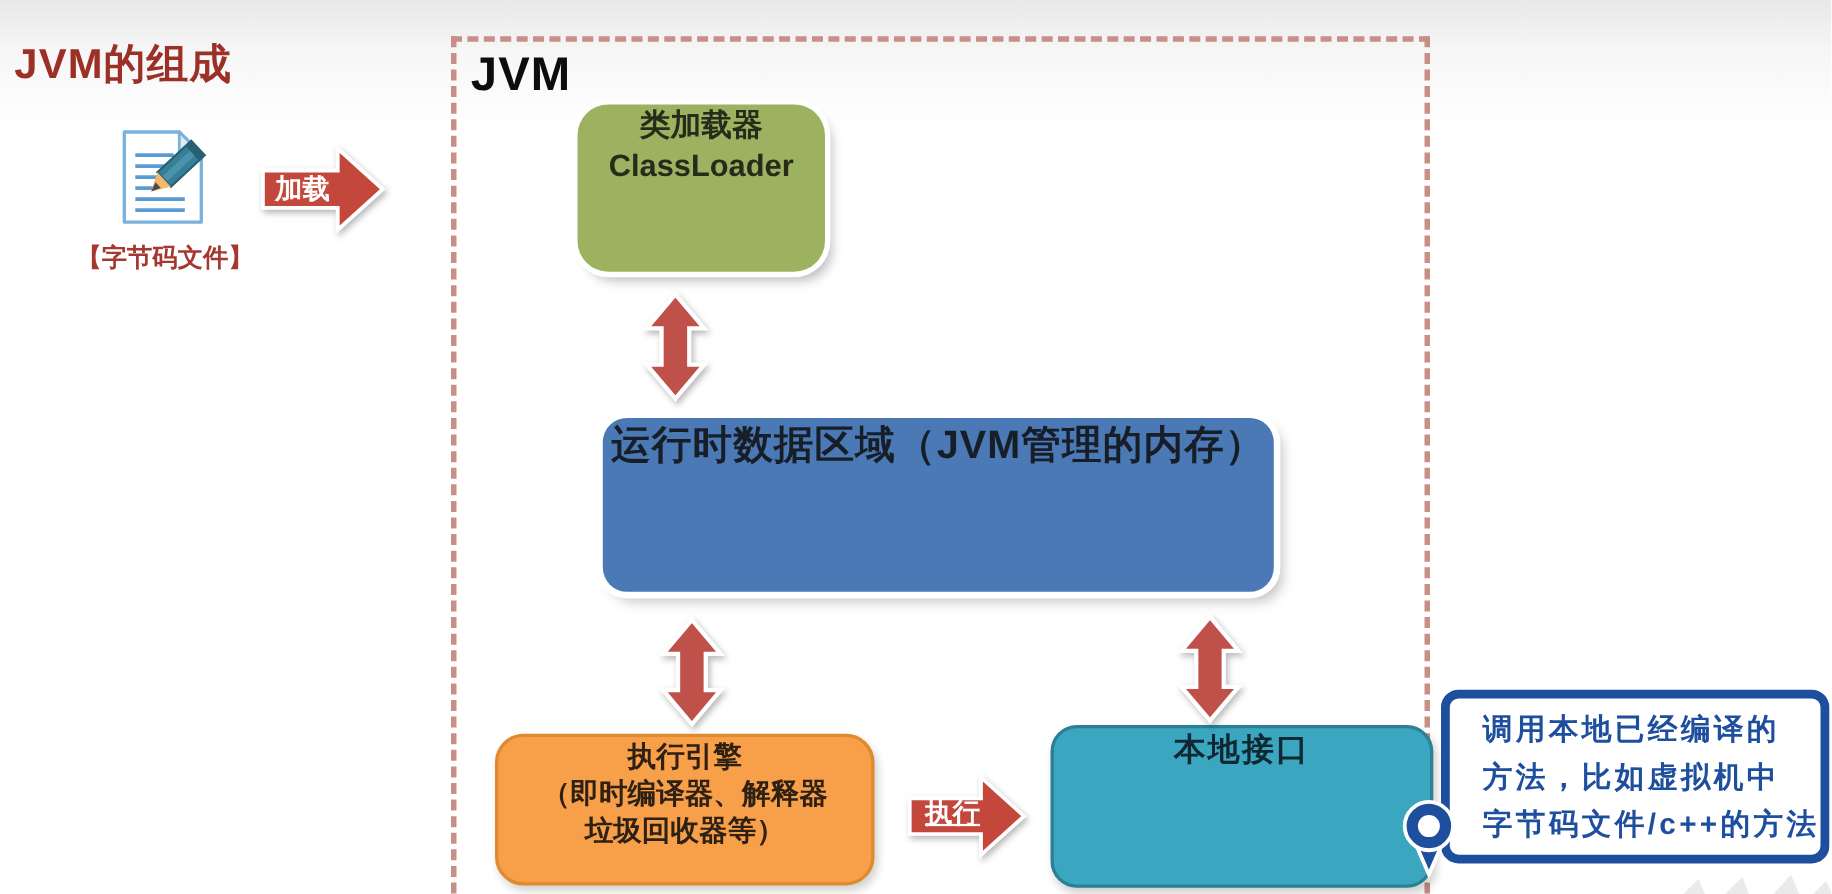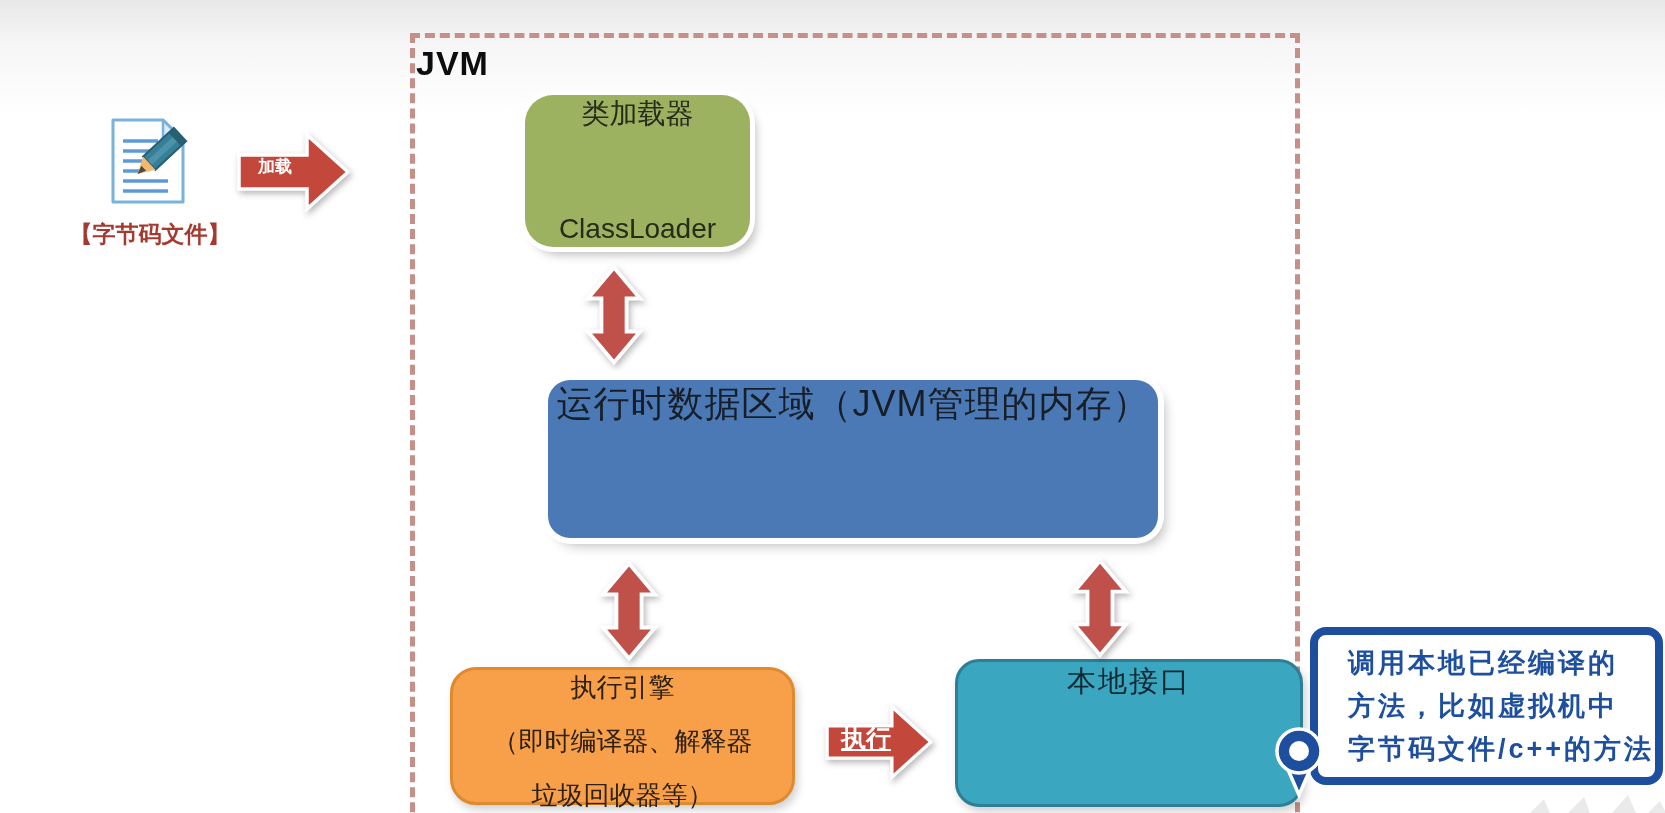--- a/index.html
+++ b/index.html
@@ -7,50 +7,51 @@
   #slide{
     position:relative;width:1665px;height:813px;overflow:hidden;
     background:linear-gradient(180deg,#e8e8e8 0px,#f6f6f6 45px,#ffffff 115px);
   }
   .abs{position:absolute;}
   
   .page-title{left:13px;top:33px;font-size:38px;font-weight:600;color:#9c2f26;letter-spacing:1px;}
   .bytecode-label{left:55px;top:219px;width:190px;text-align:center;font-size:23px;font-weight:600;color:#a5392f;}
   
   .jvm-dashed{left:410px;top:33px;width:890px;height:900px;border:5px dashed #c68f88;box-sizing:border-box;z-index:1;}
-  .jvm-label{left:416px;top:44px;font-size:34px;font-weight:800;color:#0d0d0d;z-index:2;letter-spacing:1px;}
+  .jvm-label{left:428px;top:44px;font-size:43px;font-weight:800;color:#0d0d0d;z-index:2;letter-spacing:1px;}
   
-  .box{display:flex;flex-direction:column;align-items:center;justify-content:space-between;
-       text-align:center;font-weight:normal;box-sizing:border-box;z-index:2;}
+  .box{display:flex;flex-direction:column;align-items:center;justify-content:flex-start;
+       text-align:center;font-weight:bold;box-sizing:border-box;z-index:2;}
   .box-green{left:525px;top:95px;width:225px;height:152px;background:#9cb261;border-radius:28px;
        color:#262b1a;box-shadow:0 0 0 5px #fff,6px 8px 10px rgba(0,0,0,.25);font-size:28px;line-height:37px;}
   .box-blue{left:548px;top:380px;width:610px;height:158px;background:#4a79b6;border-radius:22px;
        color:#171e27;box-shadow:0 0 0 6px #fff,7px 8px 12px rgba(0,0,0,.25);font-size:36px;letter-spacing:1px;}
   .box-orange{left:450px;top:667px;width:345px;height:138px;background:#f7a049;border:3px solid #df8a2e;
-       border-radius:26px;color:#2e2013;box-shadow:3px 5px 8px rgba(0,0,0,.18);font-size:26px;line-height:34px;gap:20px;}
+       border-radius:26px;color:#2e2013;box-shadow:3px 5px 8px rgba(0,0,0,.18);font-size:26px;line-height:34px;}
   .box-teal{left:955px;top:659px;width:348px;height:148px;background:#3ba6bf;border:3px solid #2d7f94;
        border-radius:24px;color:#0f2831;box-shadow:3px 5px 8px rgba(0,0,0,.18);font-size:29px;letter-spacing:2px;}
   
   .arrow-svg{z-index:3;filter:drop-shadow(2px 3px 3px rgba(0,0,0,.28));}
   .arrow-label{z-index:4;color:#ffffff;font-weight:bold;text-align:center;}
-  .load-label{left:240px;top:155px;width:70px;font-size:17px;}
+  .load-label{left:240px;top:155px;width:70px;font-size:25px;}
   .exec-label{left:827px;top:722px;width:78px;font-size:25px;text-decoration:underline;}
   
   .callout{left:1310px;top:627px;width:353px;height:158px;background:#ffffff;border:8px solid #1d4f9e;
        border-radius:16px;box-sizing:border-box;z-index:2;}
   .callout-text{padding:7px 0 0 30px;font-size:27px;font-weight:bold;color:#1d4f9e;
        letter-spacing:3px;line-height:43px;white-space:nowrap;}
   .pin{left:1271px;top:723px;z-index:5;}
   .watermark{left:1528px;top:793px;z-index:0;opacity:.55;}
 </style>
 </head>
 <body>
 
 <div id="slide">
 
+  <div class="abs page-title">JVM的组成</div>
 
   <svg class="abs" style="left:106px;top:115px;" width="84" height="92" viewBox="0 0 84 92">
     <path d="M7 5 h50 l20 20 v62 h-70 z" fill="#ffffff" stroke="#79b2dc" stroke-width="3" stroke-linejoin="round"></path>
     <path d="M57 5 v20 h20 z" fill="#ddebf7" stroke="#79b2dc" stroke-width="2.5" stroke-linejoin="round"></path>
     <g stroke="#5b9bd5" stroke-width="3.5">
       <line x1="17" y1="26" x2="52" y2="26"></line>
       <line x1="17" y1="36" x2="46" y2="36"></line>
       <line x1="17" y1="46" x2="40" y2="46"></line>
       <line x1="17" y1="56" x2="36" y2="56"></line>
       <line x1="17" y1="66" x2="62" y2="66"></line>

